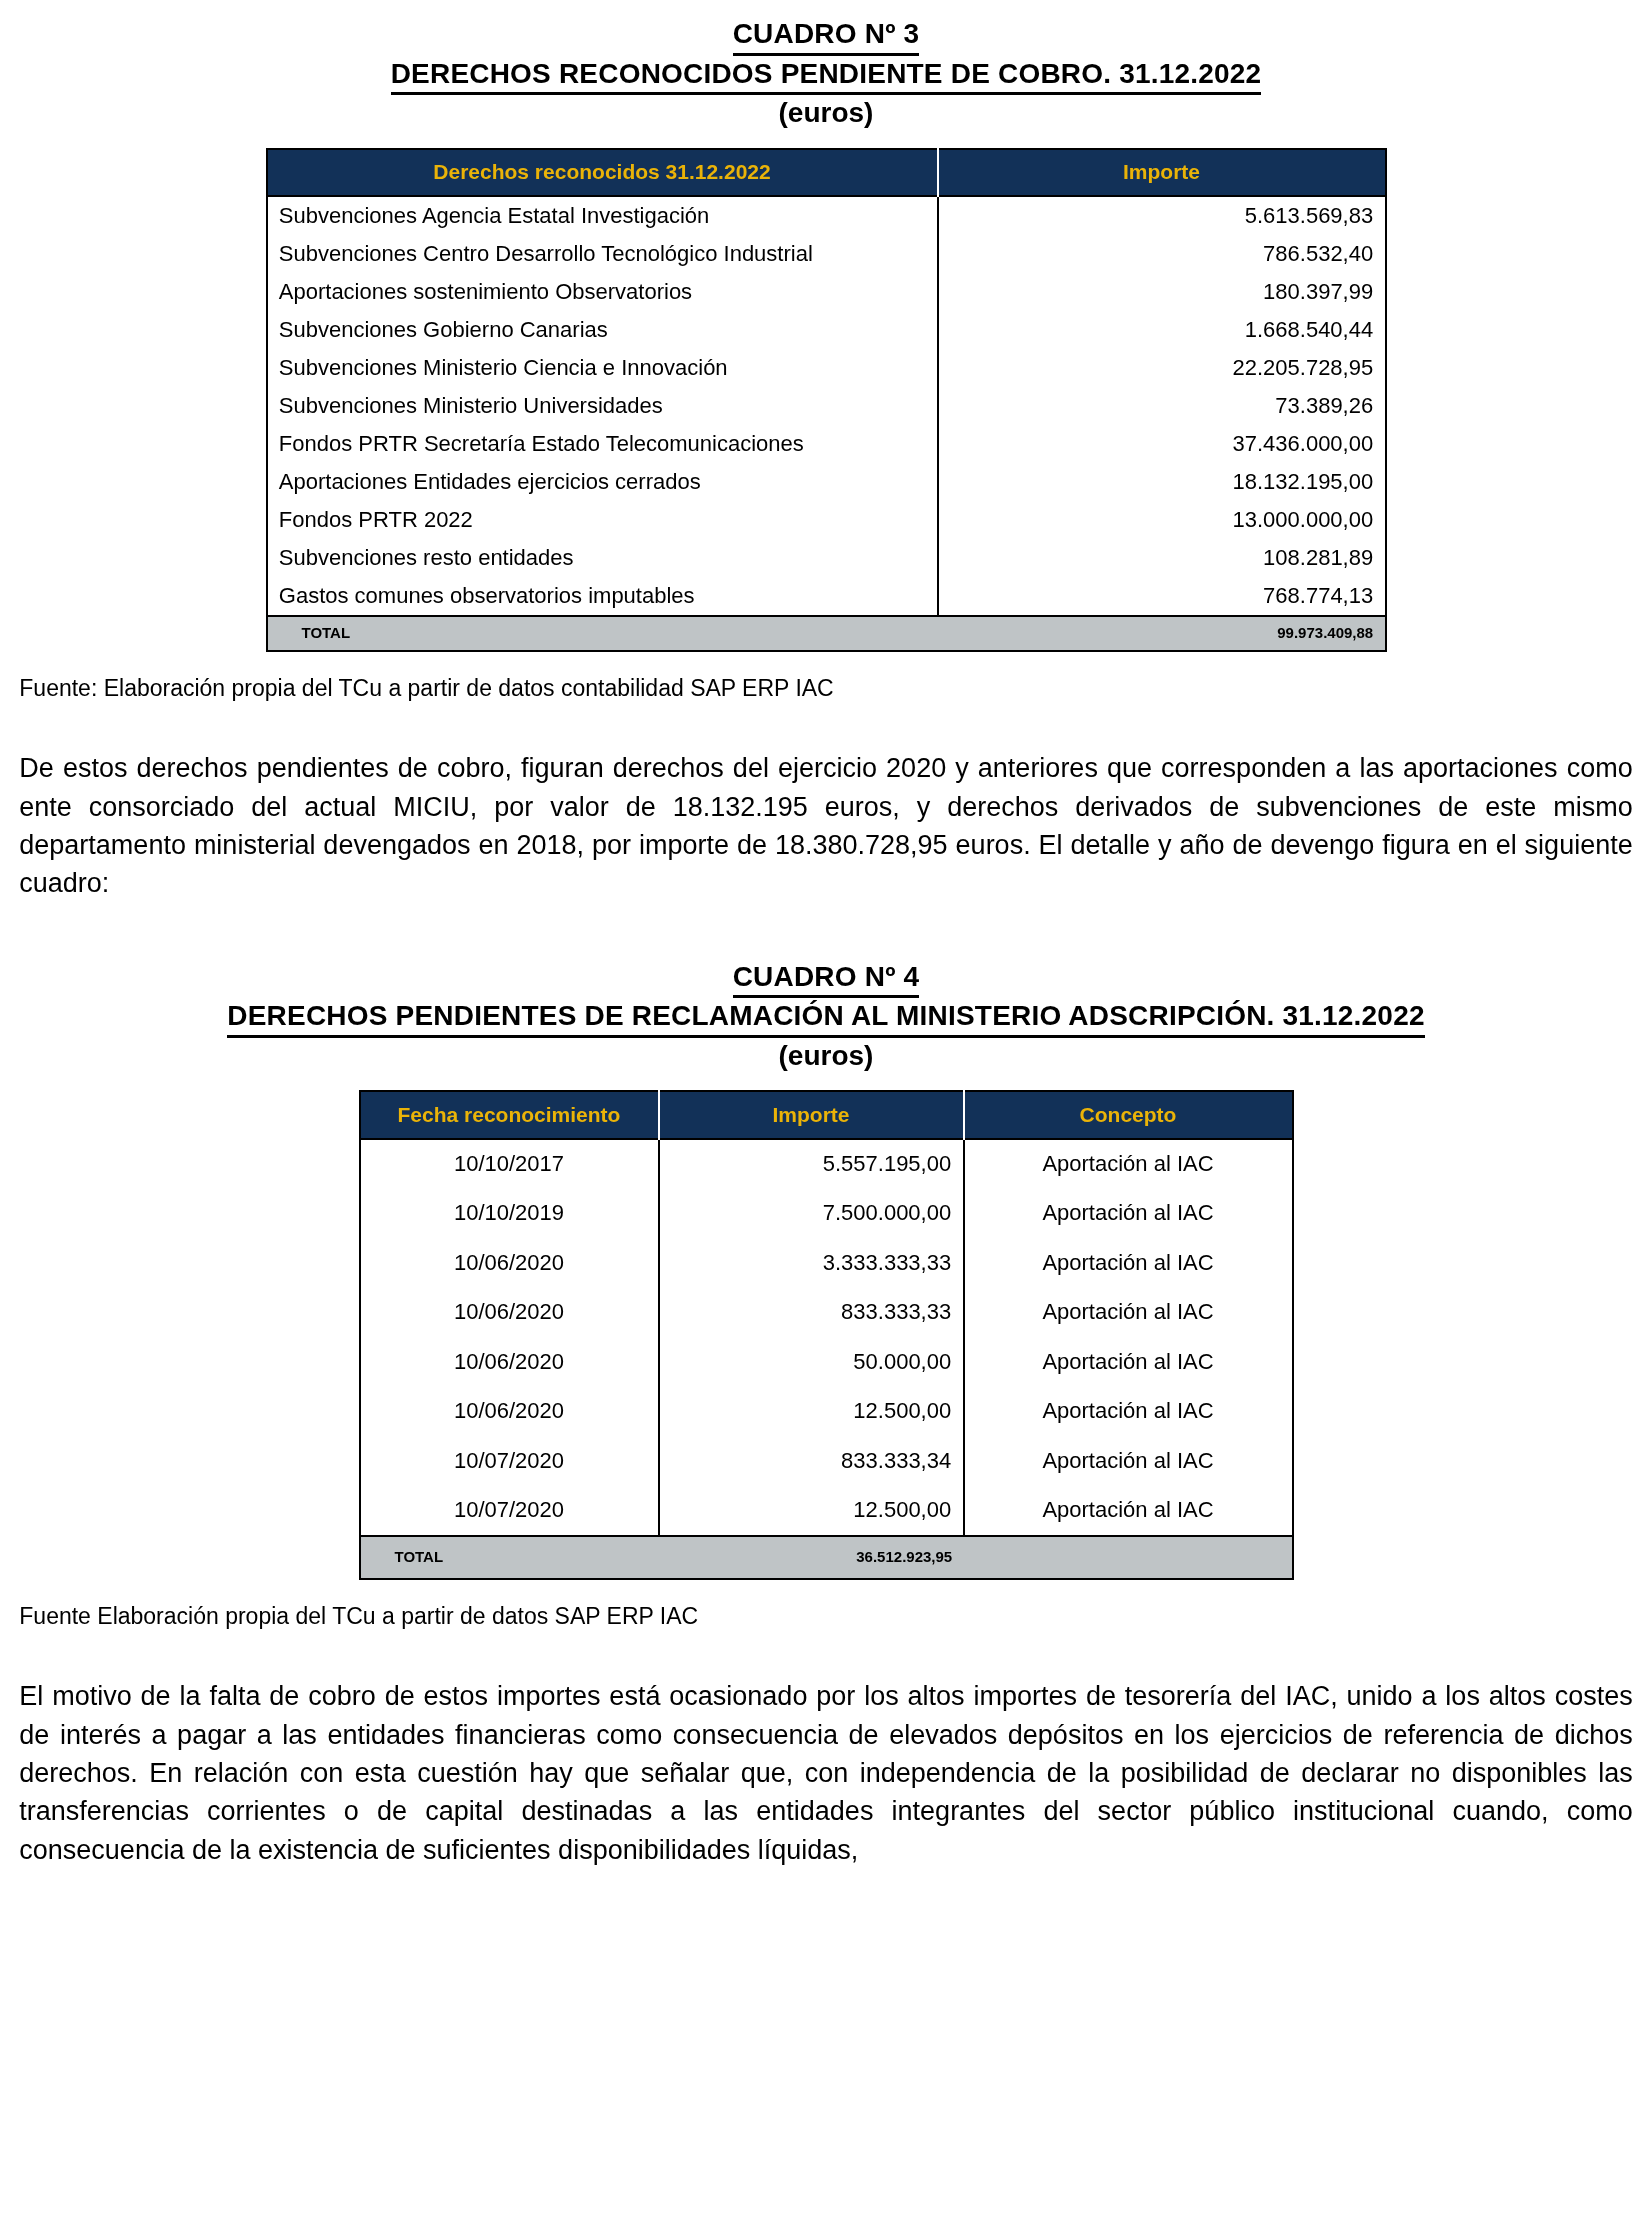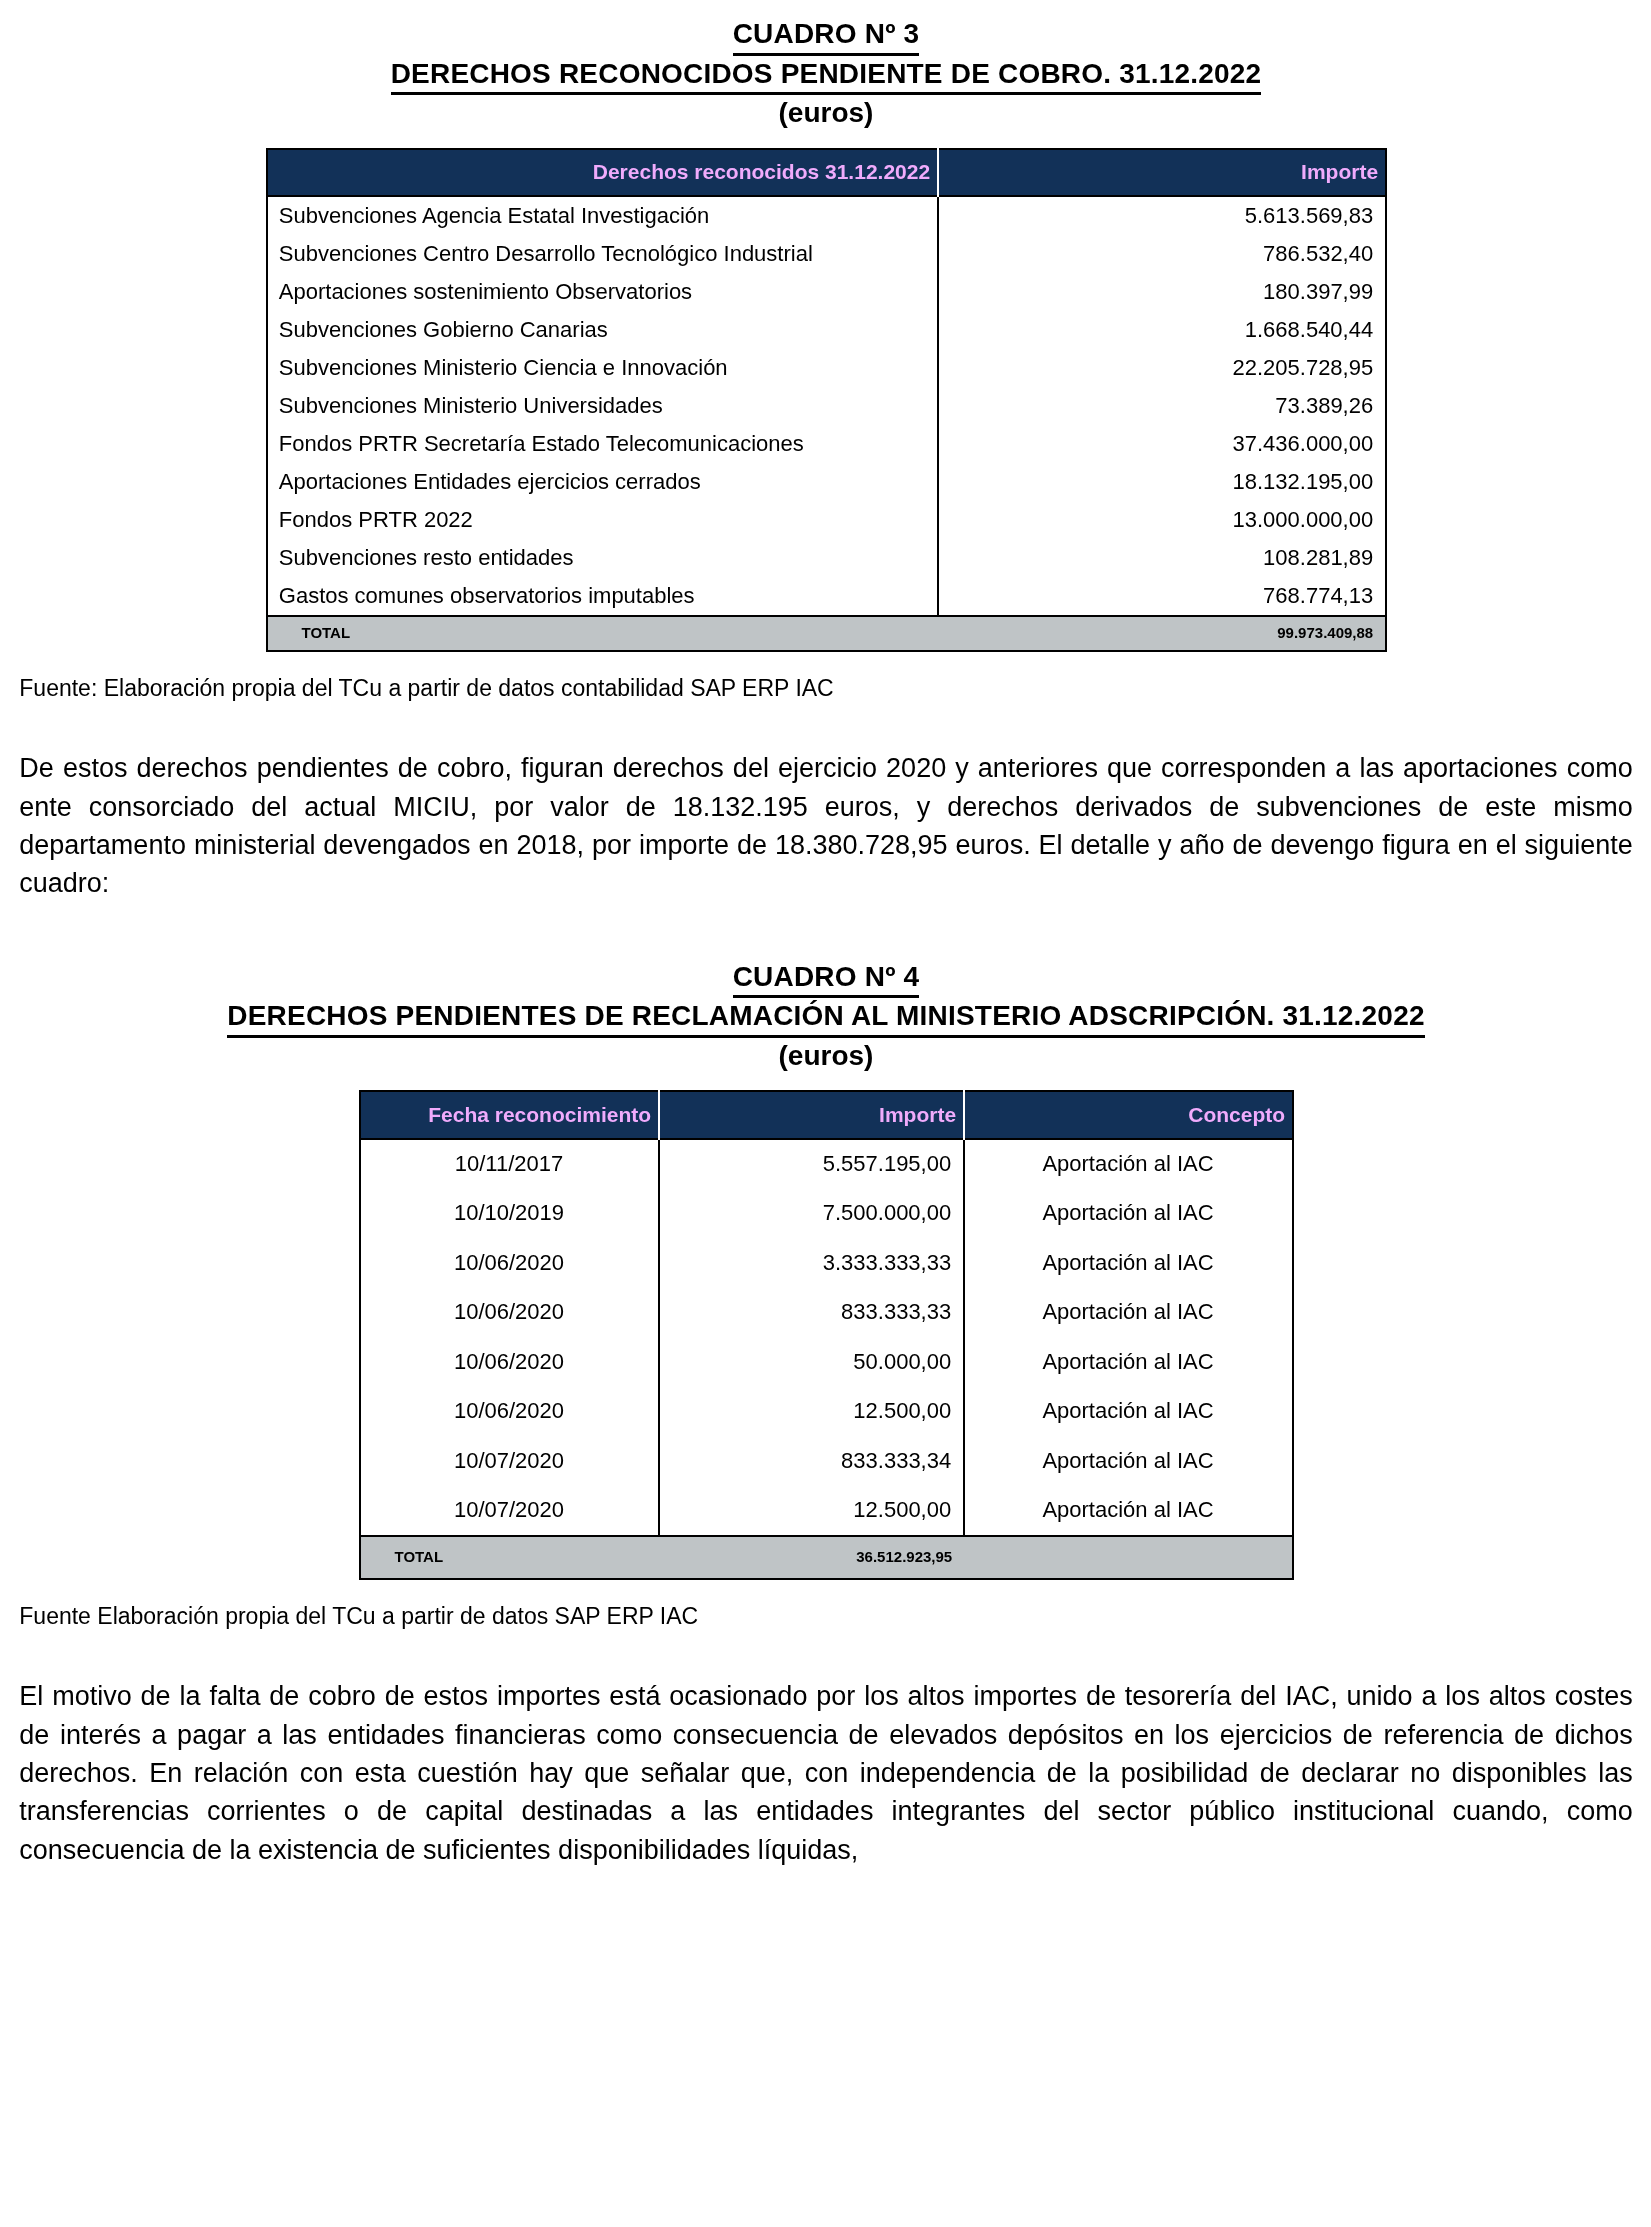--- a/index.html
+++ b/index.html
@@ -49,24 +49,24 @@
   
   .tbl-wrap { display: flex; justify-content: center; }
   table.grid {
     border-collapse: collapse;
     table-layout: fixed;
     border: 2.4px solid #000;
     background: #fff;
   }
   table.grid th {
     background: #123158;
-    color: #f0abfc;
+    color: #eab308;
     font-size: 21px;
     font-weight: bold;
-    text-align: right;
+    text-align: center;
     padding: 9.6px 6.4px;
     border: none;
     line-height: 1.25;
   }
   table.grid thead tr th + th { border-left: 2.4px solid #ffffff; }
   table.grid thead tr { border-bottom: 2.4px solid #000; }
 
   table.grid td {
     font-size: 22px;
     padding: 5.6px 11.3px;
@@ -233,21 +233,21 @@
       </colgroup>
       <thead>
         <tr>
           <th>Fecha reconocimiento</th>
           <th>Importe</th>
           <th>Concepto</th>
         </tr>
       </thead>
       <tbody>
         <tr>
-          <td class="c-center">10/11/2017</td>
+          <td class="c-center">10/10/2017</td>
           <td class="c-num sep-left">5.557.195,00</td>
           <td class="c-center sep-left">Aportación al IAC</td>
         </tr>
         <tr>
           <td class="c-center">10/10/2019</td>
           <td class="c-num sep-left">7.500.000,00</td>
           <td class="c-center sep-left">Aportación al IAC</td>
         </tr>
         <tr>
           <td class="c-center">10/06/2020</td>

